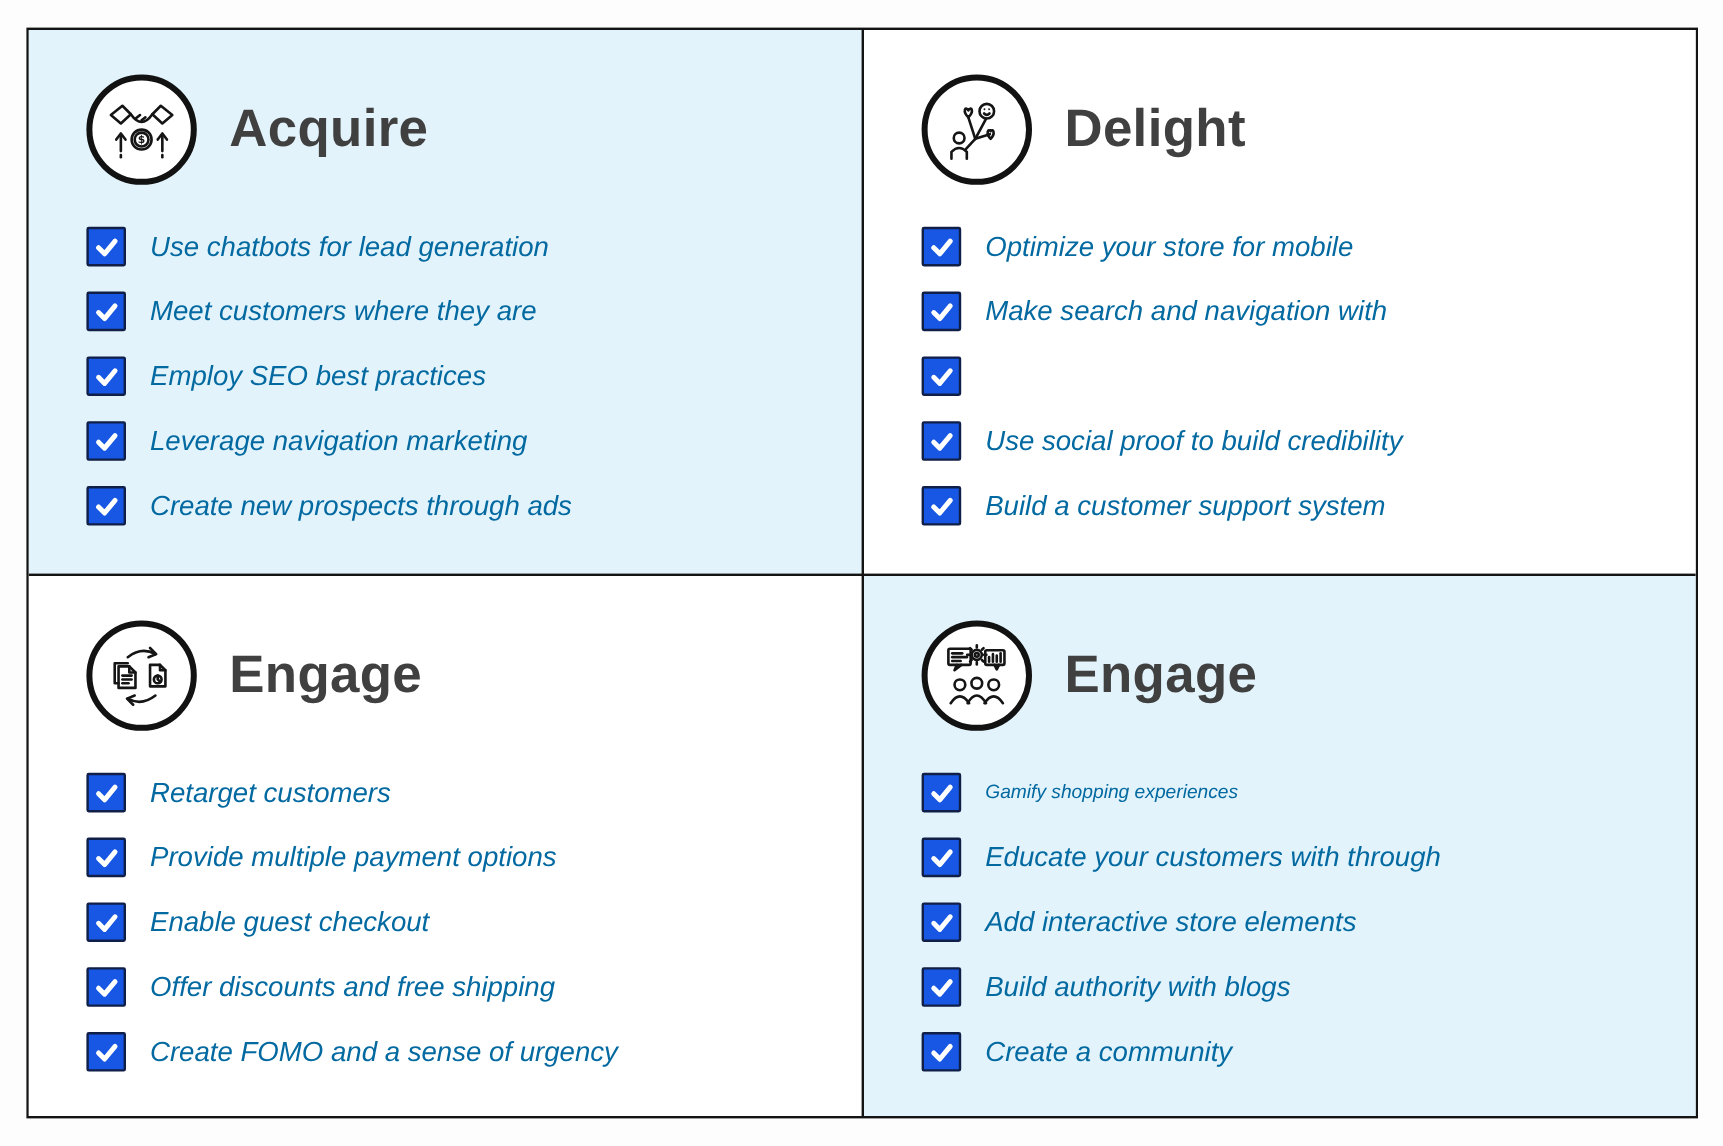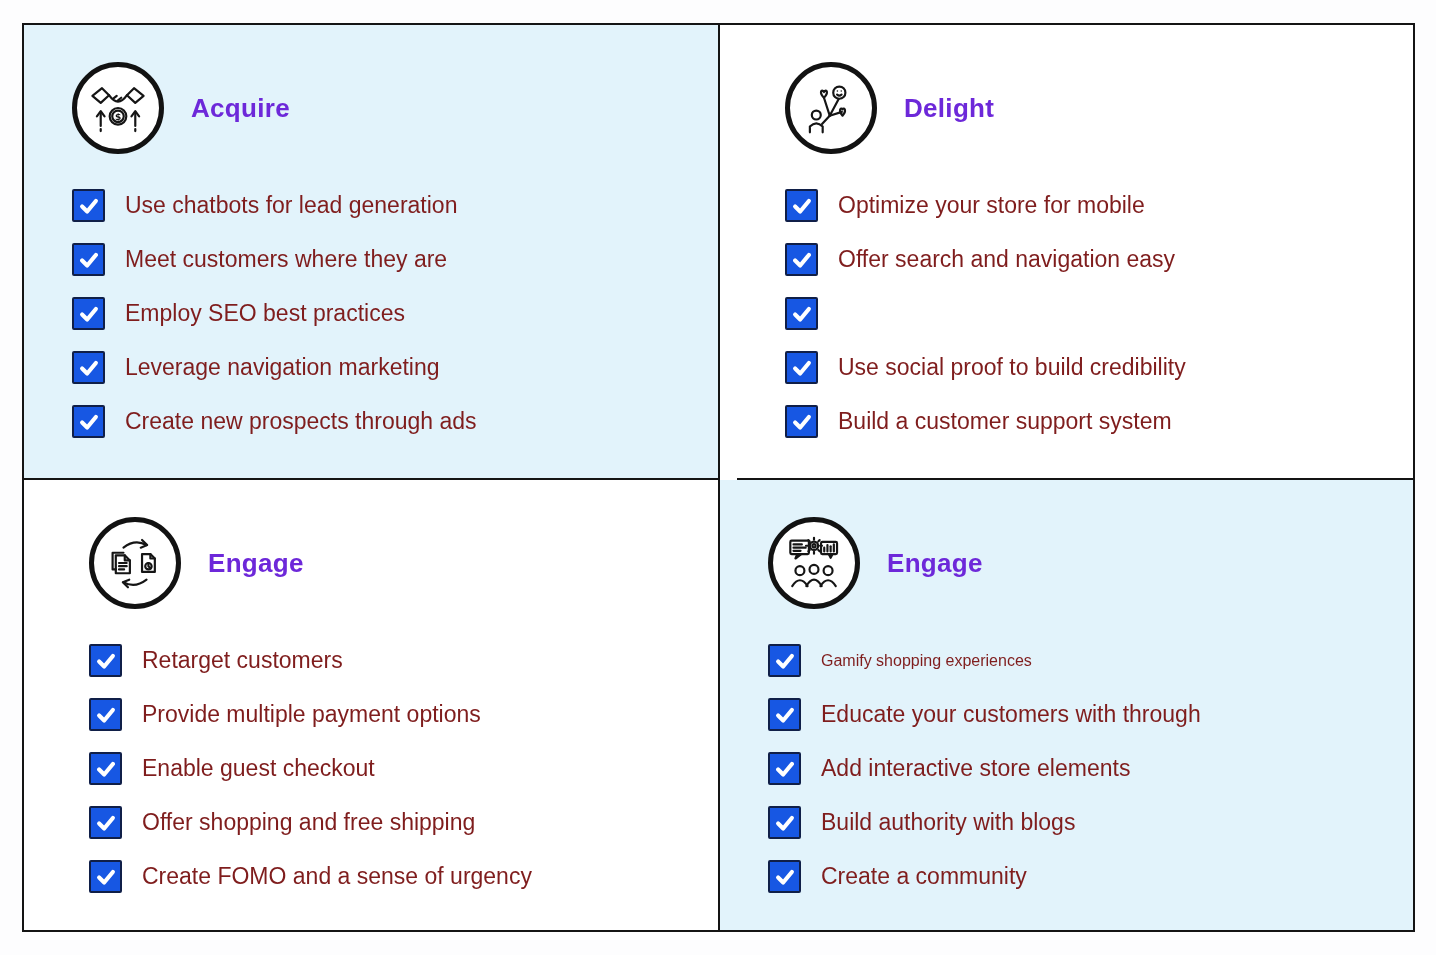--- a/index.html
+++ b/index.html
@@ -23,21 +23,21 @@
     grid-template-columns: 696px 1fr;
     grid-template-rows: 455px 1fr;
     background: #ffffff;
   }
   .quad {
     position: relative;
     box-sizing: border-box;
     padding-left: 48px;
   }
   .quad.blue  { background: #e2f3fb; }
-  .quad.white { background: #ffffff; margin-left: 17px; }
+  .quad.white { background: #ffffff; }
   .quad.br-r  { border-right: 2px solid #141414; }
   .quad.br-b  { border-bottom: 2px solid #141414; }
 
   .header {
     display: flex;
     align-items: center;
     gap: 27px;
     margin-top: 37px;
   }
   .icon-circle {
@@ -54,23 +54,23 @@
   }
   .icon-circle svg { width: 64px; height: 64px; }
   .lineart {
     fill: none;
     stroke: #151515;
     stroke-width: 3.4;
     stroke-linecap: round;
     stroke-linejoin: round;
   }
   .title {
-    font-size: 26px;
+    font-size: 44px;
     font-weight: 700;
-    color: #6d28d9;
+    color: #404040;
     letter-spacing: 0.3px;
   }
   .list {
     margin-top: 35px;
     display: flex;
     flex-direction: column;
     gap: 21px;
   }
   .row {
     display: flex;
@@ -87,21 +87,22 @@
     border: 2px solid #101f48;
     border-radius: 2px;
     display: flex;
     align-items: center;
     justify-content: center;
     cursor: pointer;
   }
   .checkbox svg { width: 22px; height: 22px; }
   .label {
     font-size: 23px;
-    color: #7f1d1d;
+    color: #0369a1;
+    font-style: italic;
   }
   .label.small { font-size: 16px; }
 </style>
 </head>
 <body>
 
 <div class="board">
 
   <section class="quad blue br-r br-b">
     <div class="header">
@@ -201,21 +202,21 @@
             </svg>
           </span>
         <span class="label">Optimize your store for mobile</span>
       </div>
       <div class="row">
         <span class="checkbox">
             <svg viewBox="0 0 24 24">
               <path d="M4.5 12.5 L10 18 L19.5 6.5" fill="none" stroke="#ffffff" stroke-width="4.5" stroke-linecap="round" stroke-linejoin="round"></path>
             </svg>
           </span>
-        <span class="label">Offer search and navigation easy</span>
+        <span class="label">Make search and navigation with</span>
       </div>
       <div class="row">
         <span class="checkbox">
             <svg viewBox="0 0 24 24">
               <path d="M4.5 12.5 L10 18 L19.5 6.5" fill="none" stroke="#ffffff" stroke-width="4.5" stroke-linecap="round" stroke-linejoin="round"></path>
             </svg>
           </span>
       </div>
       <div class="row">
         <span class="checkbox">
@@ -284,21 +285,21 @@
             </svg>
           </span>
         <span class="label">Enable guest checkout</span>
       </div>
       <div class="row">
         <span class="checkbox">
             <svg viewBox="0 0 24 24">
               <path d="M4.5 12.5 L10 18 L19.5 6.5" fill="none" stroke="#ffffff" stroke-width="4.5" stroke-linecap="round" stroke-linejoin="round"></path>
             </svg>
           </span>
-        <span class="label">Offer shopping and free shipping</span>
+        <span class="label">Offer discounts and free shipping</span>
       </div>
       <div class="row">
         <span class="checkbox">
             <svg viewBox="0 0 24 24">
               <path d="M4.5 12.5 L10 18 L19.5 6.5" fill="none" stroke="#ffffff" stroke-width="4.5" stroke-linecap="round" stroke-linejoin="round"></path>
             </svg>
           </span>
         <span class="label">Create FOMO and a sense of urgency</span>
       </div>
     </div>

